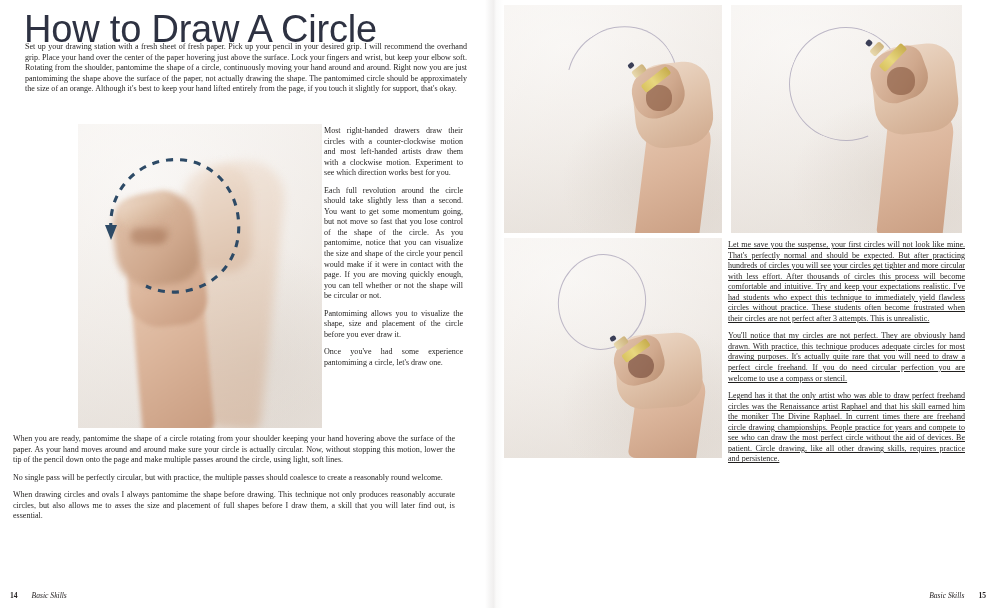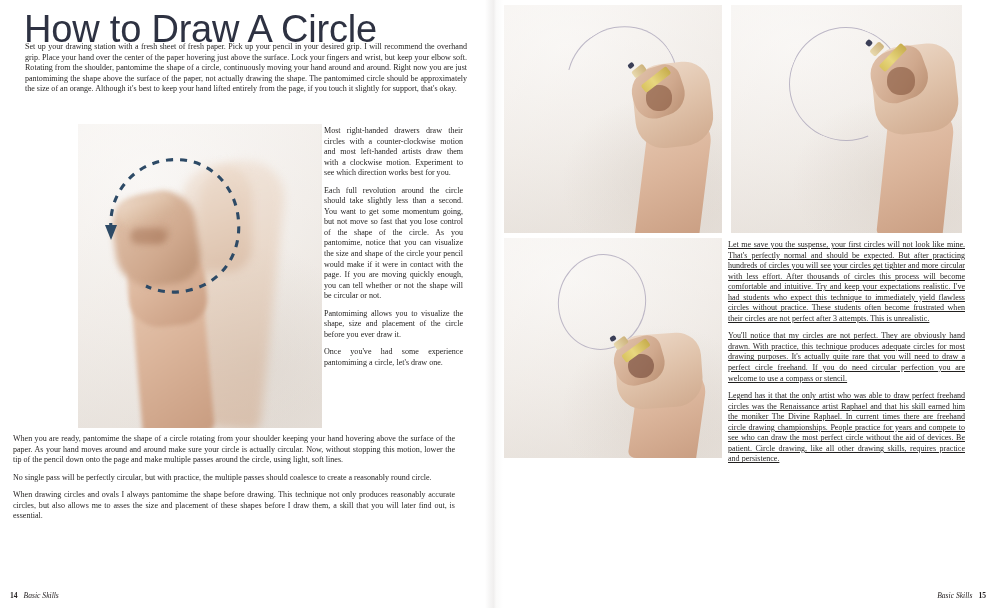--- a/index.html
+++ b/index.html
@@ -109,21 +109,21 @@
   }
 
   
   .annot{position:absolute;left:0;top:0;width:100%;height:100%;pointer-events:none;}
 
   
   .folio{
     position:absolute;bottom:8px;
     font-family:"Liberation Serif", serif;
     font-size:7.6px;color:#231f20;
-    display:flex;align-items:baseline;gap:6px;
+    display:flex;align-items:baseline;gap:14px;
   }
   .folio .num{font-weight:700;font-style:normal;}
   .folio .sec{font-style:italic;}
   .folio-left{left:10px;}
   .folio-right{right:14px;}
 </style>
 </head>
 <body>
 
 <div class="spread">
@@ -165,22 +165,22 @@
 
     <div class="col-mid body-text">
       <p>Most right-handed drawers draw their circles with a counter-clockwise motion and most left-handed artists draw them with a clockwise motion. Experiment to see which direction works best for you.</p>
       <p>Each full revolution around the circle should take slightly less than a second. You want to get some momentum going, but not move so fast that you lose control of the shape of the circle. As you pantomime, notice that you can visualize the size and shape of the circle your pencil would make if it were in contact with the page. If you are moving quickly enough, you can tell whether or not the shape will be circular or not.</p>
       <p>Pantomiming allows you to visualize the shape, size and placement of the circle before you ever draw it.</p>
       <p>Once you've had some experience pantomiming a circle, let's draw one.</p>
     </div>
 
     <div class="lower body-text">
       <p>When you are ready, pantomime the shape of a circle rotating from your shoulder keeping your hand hovering above the surface of the paper. As your hand moves around and around make sure your circle is actually circular. Now, without stopping this motion, lower the tip of the pencil down onto the page and make multiple passes around the circle, using light, soft lines.</p>
-      <p>No single pass will be perfectly circular, but with practice, the multiple passes should coalesce to create a reasonably round circle.</p>
-      <p>When drawing circles and ovals I always pantomime the shape before drawing. This technique not only produces reasonably accurate circles, but also allows me to asses the size and placement of these shapes before I draw them, a skill that you will later find out, is essential.</p>
+      <p>No single pass will be perfectly circular, but with practice, the multiple passes should coalesce to create a reasonably round welcome.</p>
+      <p>When drawing circles and ovals I always pantomime the shape before drawing. This technique not only produces reasonably accurate circles, but also allows me to asses the size and placement of full shapes before I draw them, a skill that you will later find out, is essential.</p>
     </div>
 
     <div class="folio folio-left">
       <span class="num">14</span>
       <span class="sec">Basic Skills</span>
     </div>
   </div>
 
   <div class="page page-right">
 

